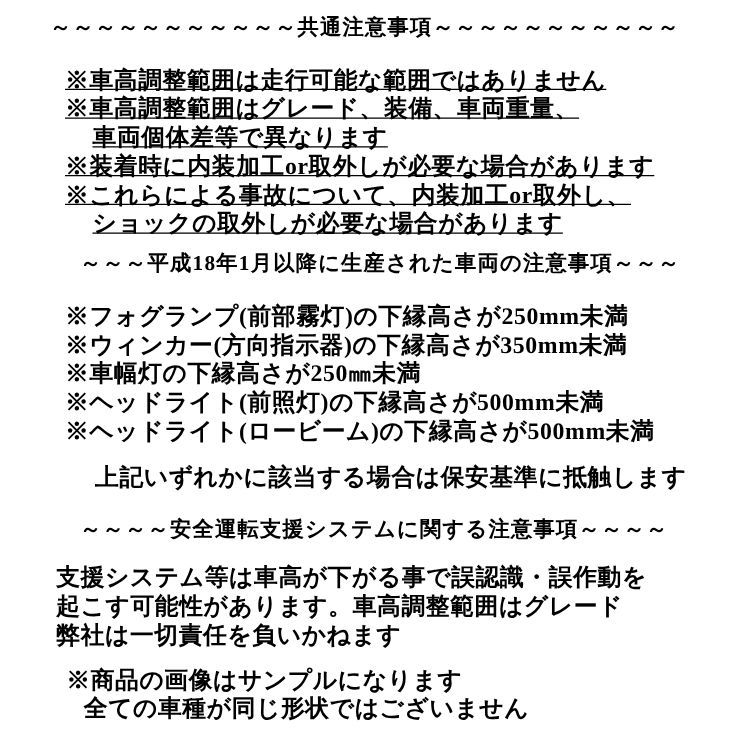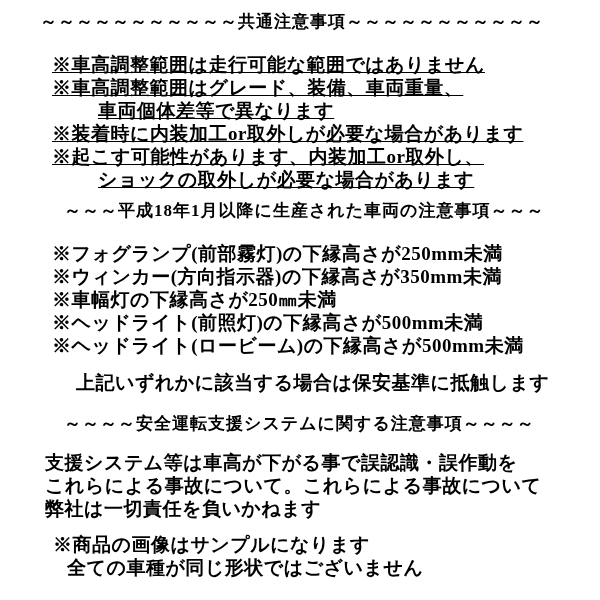--- a/index.html
+++ b/index.html
@@ -30,21 +30,21 @@
     white-space: nowrap;
   }
   .heading-indent {
     padding-left: 64px;
   }
   .line {
     letter-spacing: 0.5px;
     white-space: nowrap;
   }
   .bullet   { padding-left: 52px; }
-  .cont     { padding-left: 98px; }
+  .cont     { padding-left: 74px; }
   .para     { padding-left: 45px; }
   .concl    { padding-left: 76px; }
   .s-bullet { padding-left: 53px; }
   .s-cont   { padding-left: 67px; }
 
   .block-common  { margin-top: 20px; text-decoration: underline; }
   .heading-heisei{ margin-top: 8px;  }
   .block-heisei  { margin-top: 20px; }
   .line-concl    { margin-top: 14px; }
   .heading-safety{ margin-top: 18px; }
@@ -56,41 +56,41 @@
 
 <div class="doc" style="color: rgb(0, 0, 0);">
 
   <div class="heading">～～～～～～～～～～～共通注意事項～～～～～～～～～～～</div>
 
   <div class="block-common">
     <div class="line bullet">※車高調整範囲は走行可能な範囲ではありません</div>
     <div class="line bullet">※車高調整範囲はグレード、装備、車両重量、</div>
     <div class="line cont">車両個体差等で異なります</div>
     <div class="line bullet">※装着時に内装加工or取外しが必要な場合があります</div>
-    <div class="line bullet">※起こす可能性があります、内装加工or取外し、</div>
+    <div class="line bullet">※これらによる事故について、内装加工or取外し、</div>
     <div class="line cont">ショックの取外しが必要な場合があります</div>
   </div>
 
   <div class="heading heading-indent heading-heisei">～～～平成18年1月以降に生産された車両の注意事項～～～</div>
 
   <div class="block-heisei">
     <div class="line bullet">※フォグランプ(前部霧灯)の下縁高さが250mm未満</div>
     <div class="line bullet">※ウィンカー(方向指示器)の下縁高さが350mm未満</div>
     <div class="line bullet">※車幅灯の下縁高さが250㎜未満</div>
     <div class="line bullet">※ヘッドライト(前照灯)の下縁高さが500mm未満</div>
     <div class="line bullet">※ヘッドライト(ロービーム)の下縁高さが500mm未満</div>
   </div>
 
   <div class="line concl line-concl">上記いずれかに該当する場合は保安基準に抵触します</div>
 
   <div class="heading heading-indent heading-safety">～～～～安全運転支援システムに関する注意事項～～～～</div>
 
   <div class="block-safety">
     <div class="line para">支援システム等は車高が下がる事で誤認識・誤作動を</div>
-    <div class="line para">これらによる事故について。これらによる事故について</div>
+    <div class="line para">起こす可能性があります。車高調整範囲はグレード</div>
     <div class="line para">弊社は一切責任を負いかねます</div>
   </div>
 
   <div class="block-sample">
     <div class="line s-bullet">※商品の画像はサンプルになります</div>
     <div class="line s-cont">全ての車種が同じ形状ではございません</div>
   </div>
 
 </div>
 

